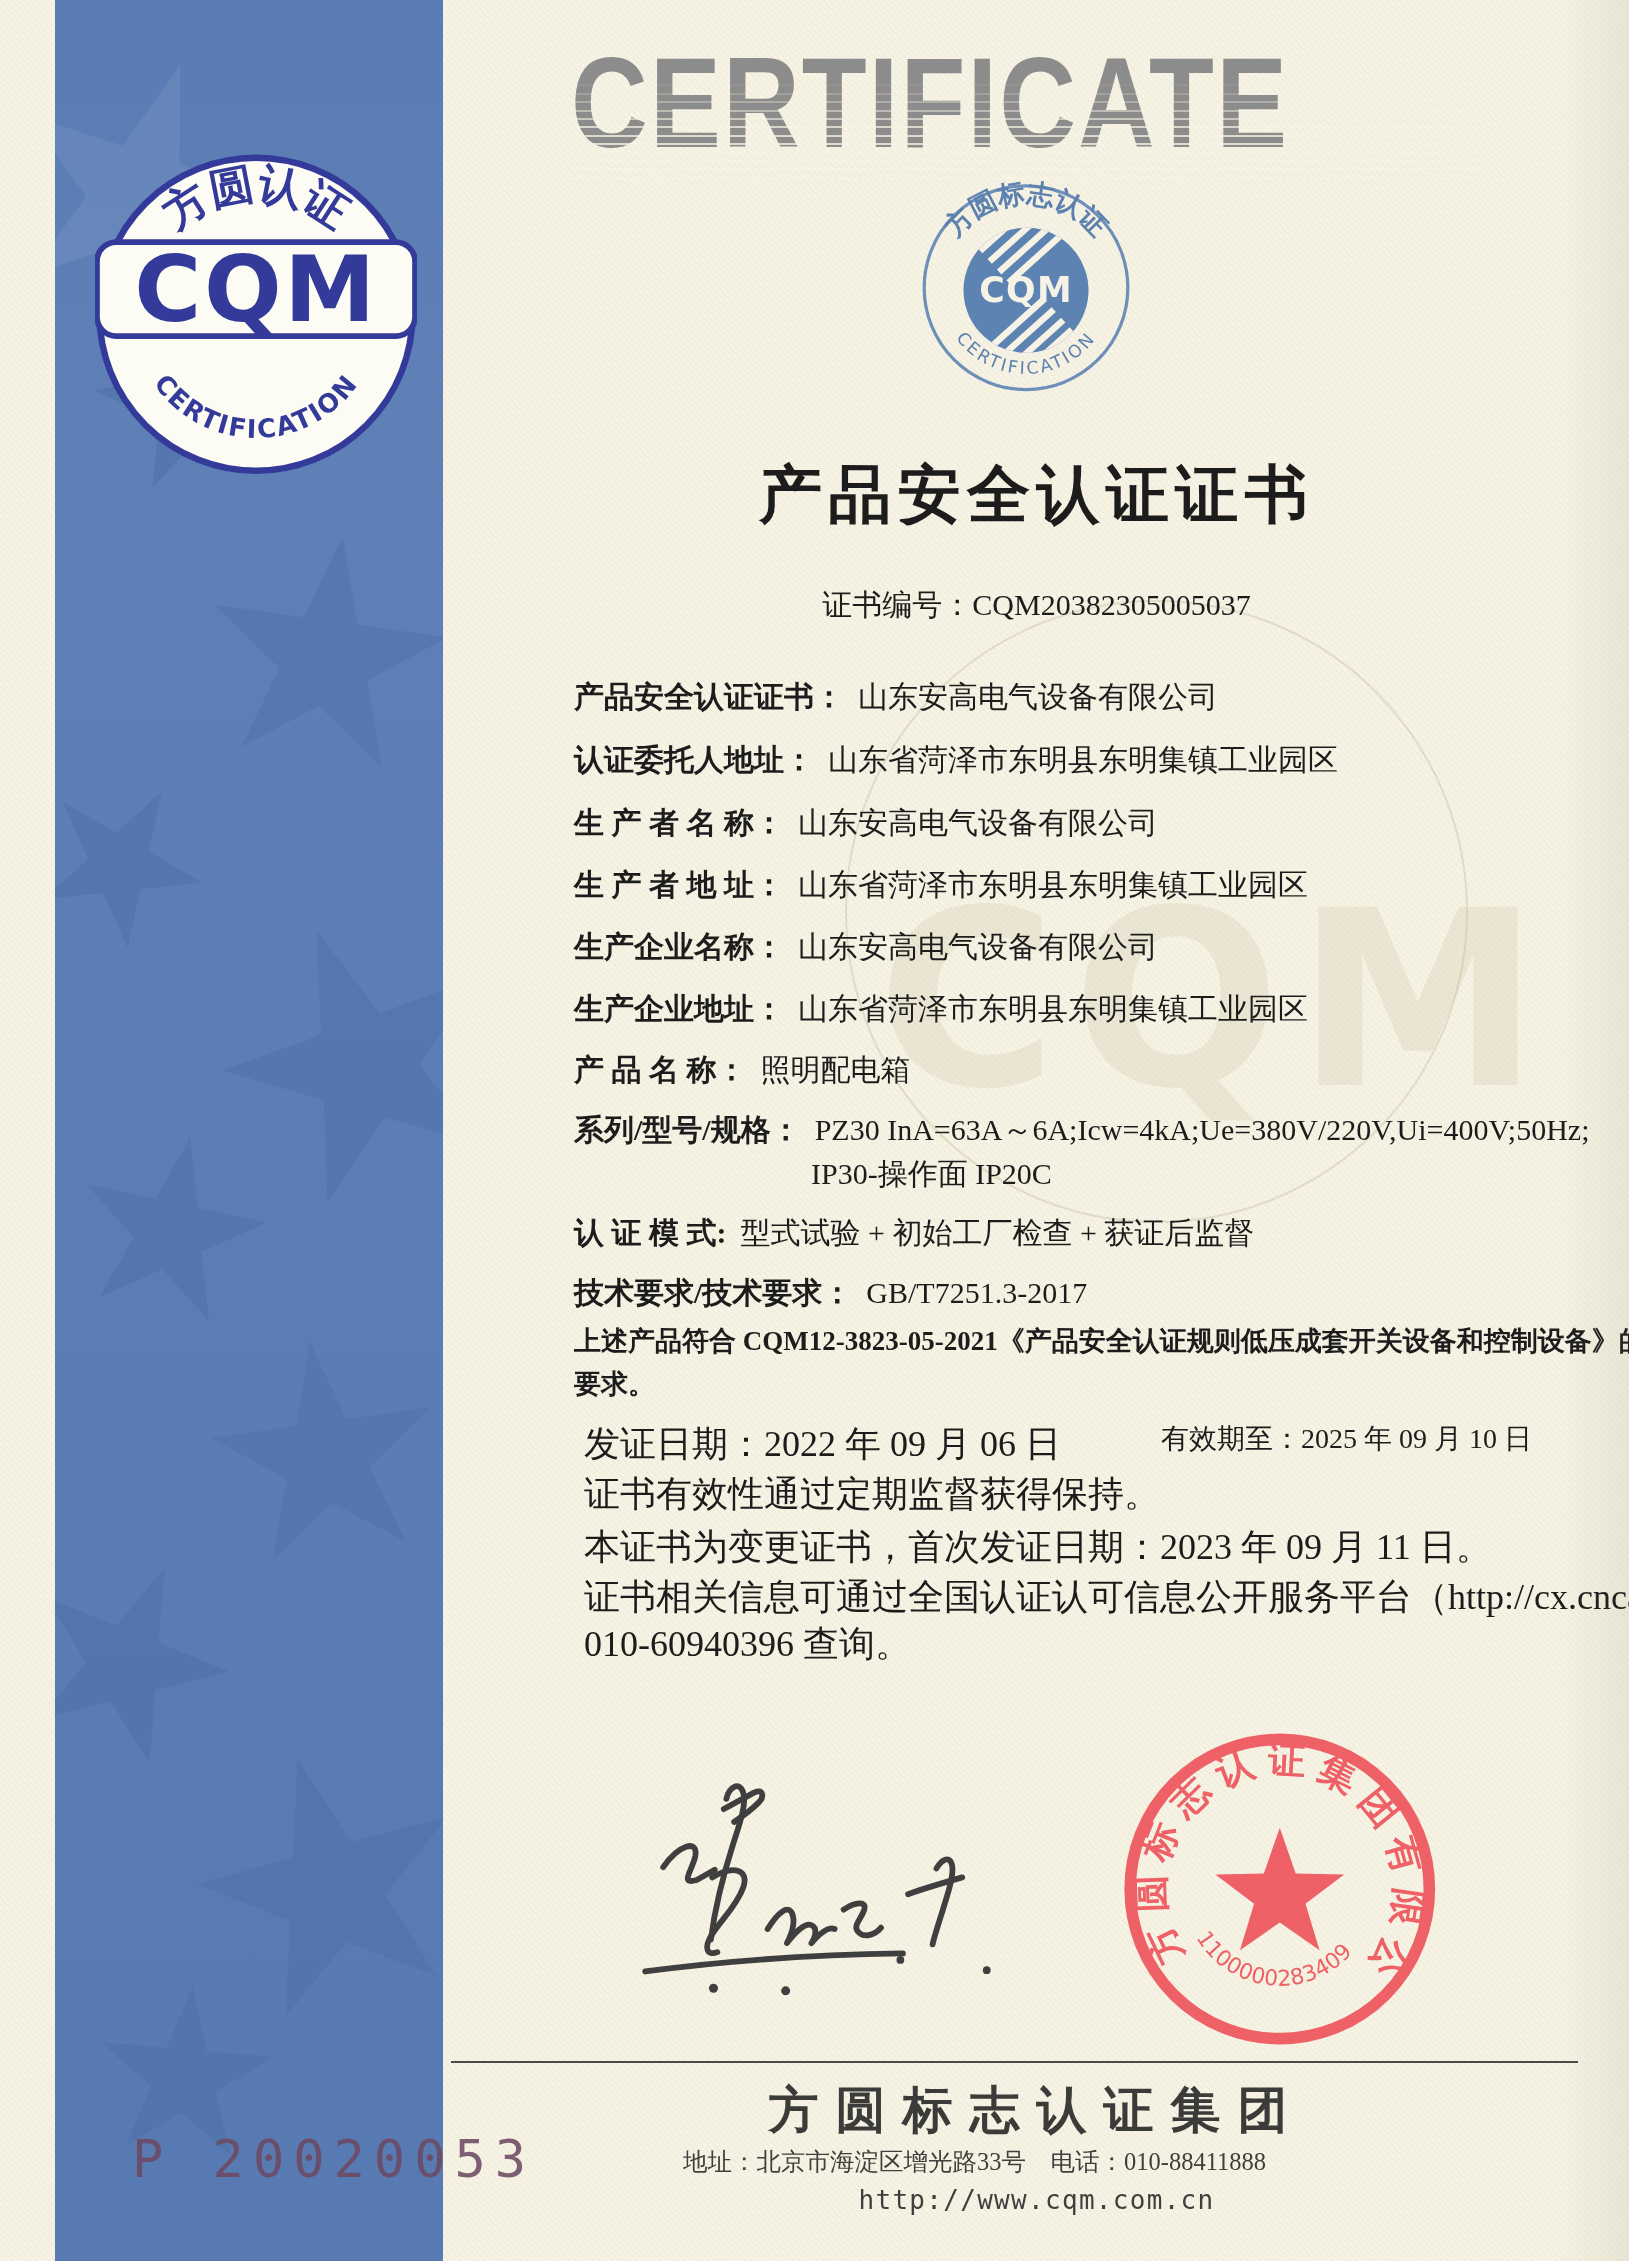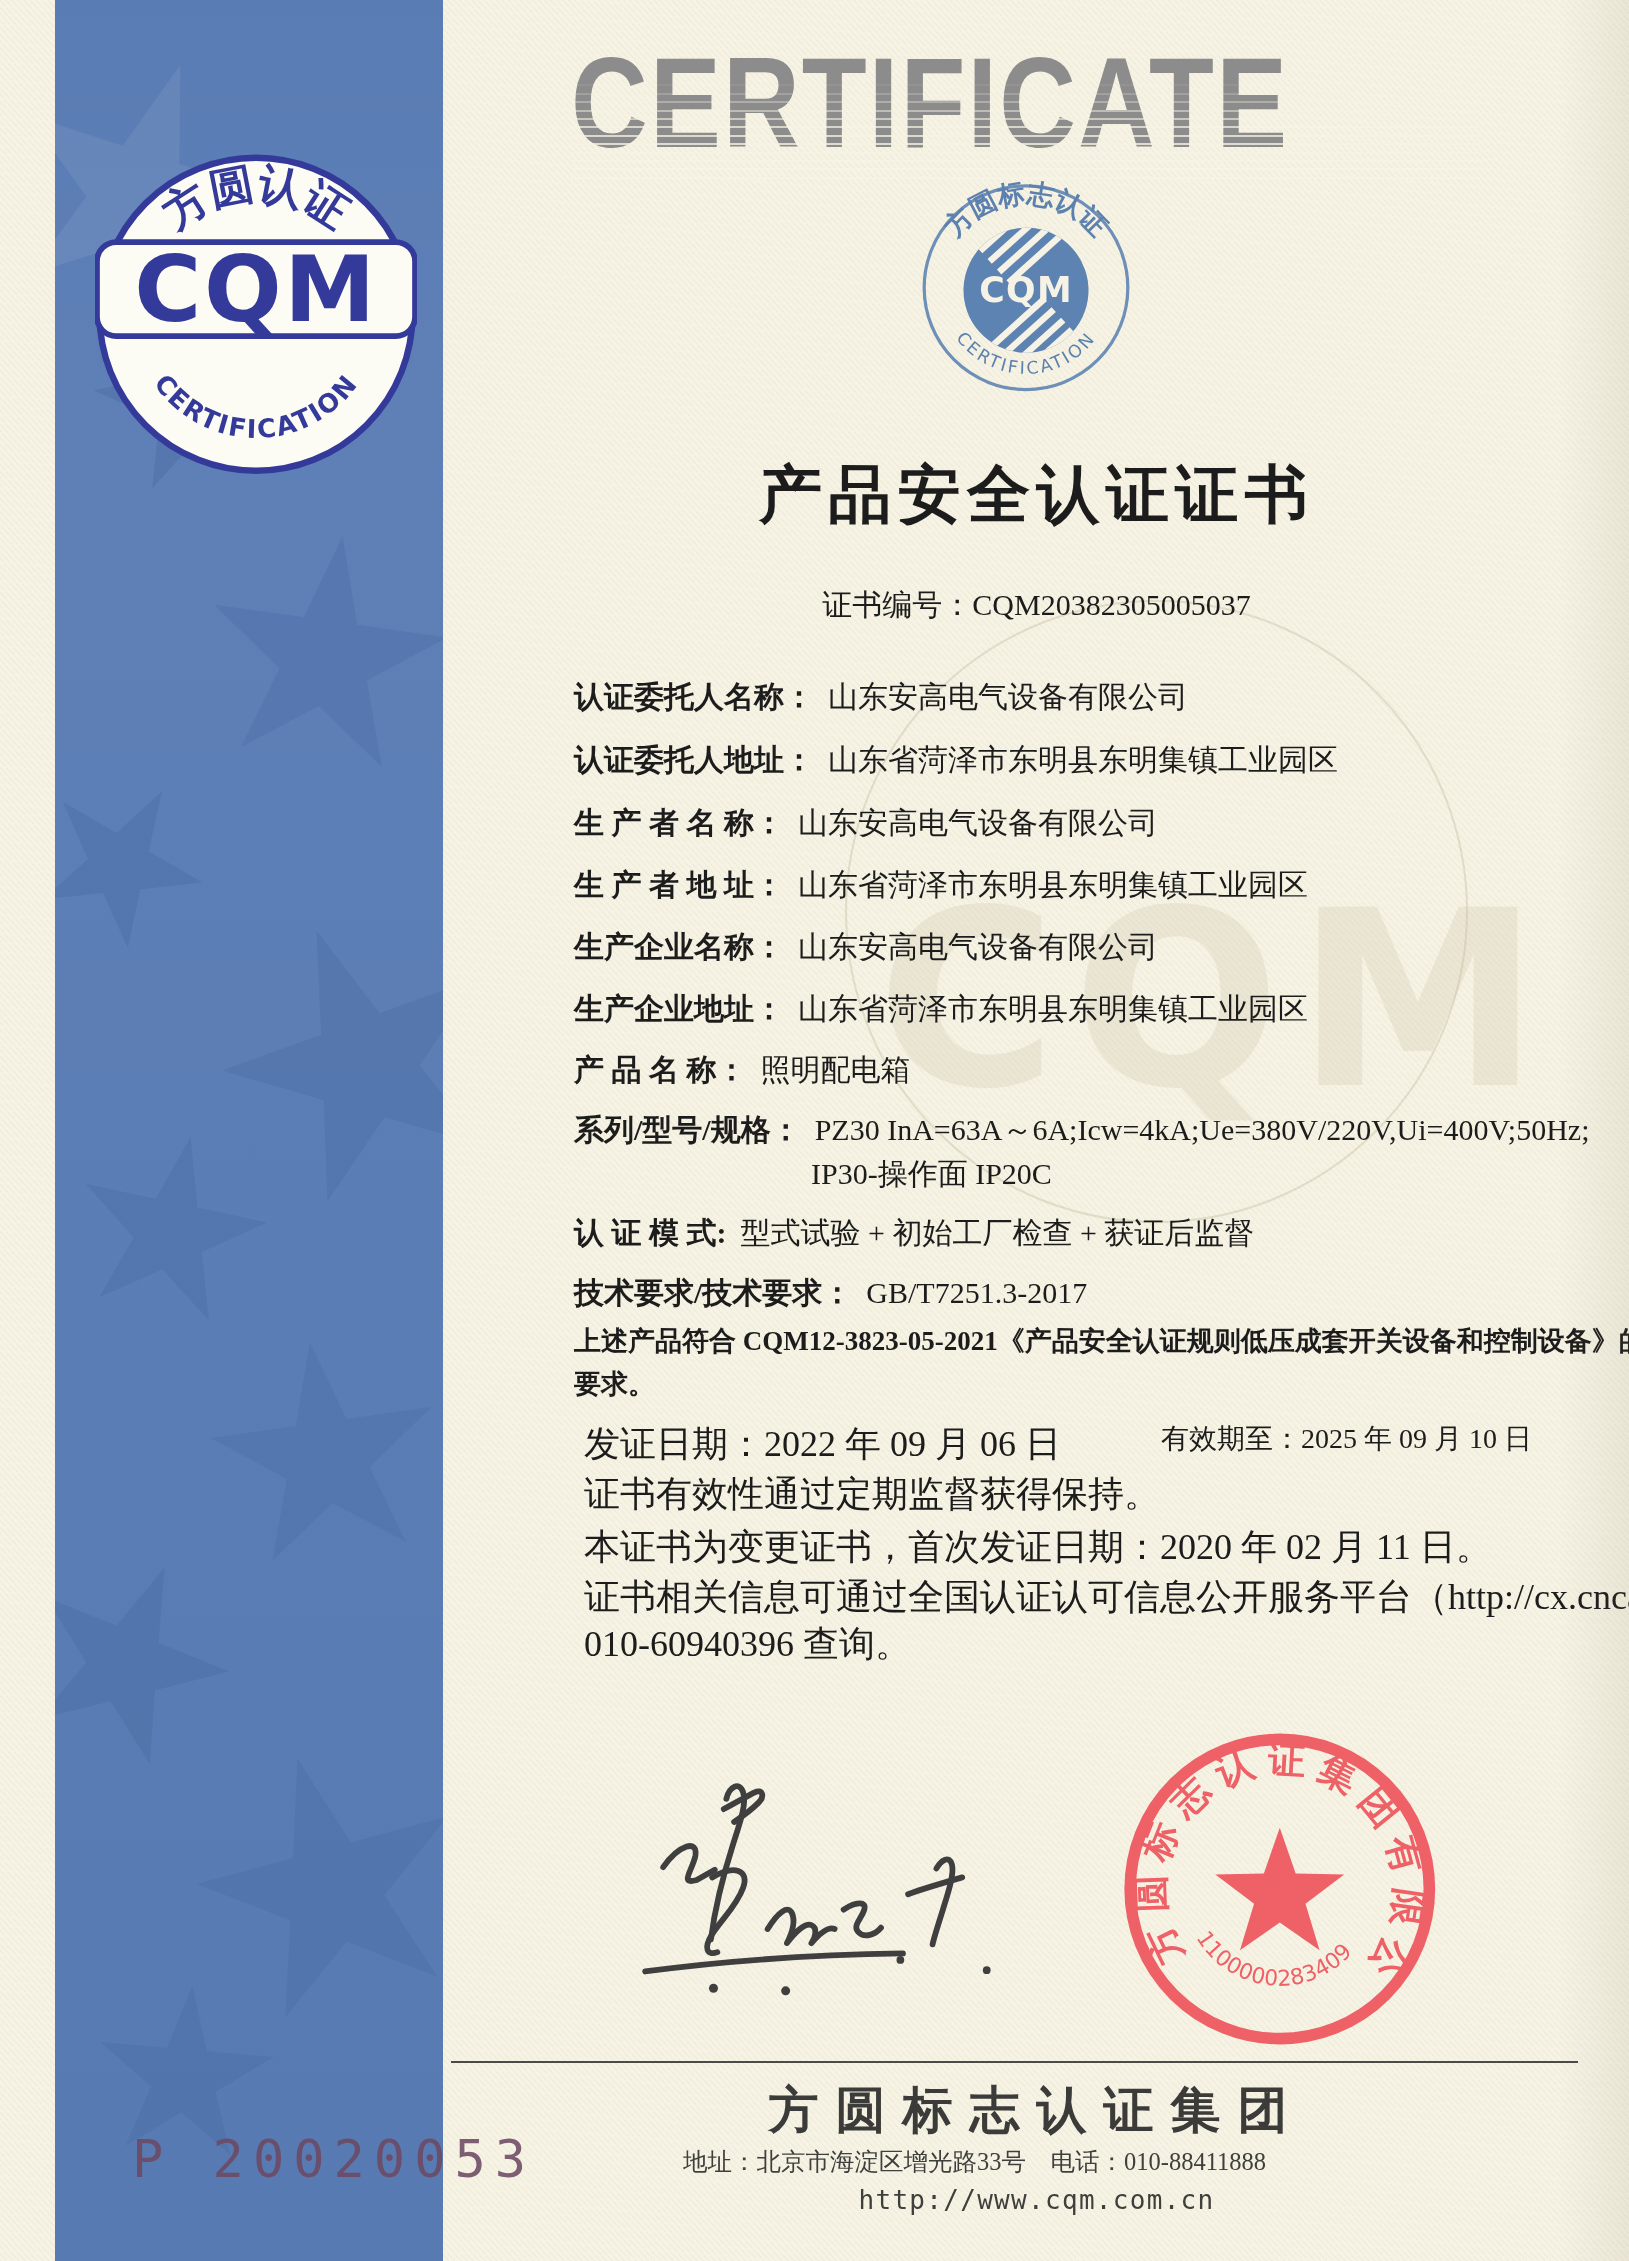--- a/index.html
+++ b/index.html
@@ -127,21 +127,21 @@
   </svg>
 
   <div class="content">
     <div class="main-title">产品安全认证证书</div>
 
     <div class="certno">
       <span>证书编号：</span><span class="num">CQM20382305005037</span>
     </div>
 
     <div class="row" style="top:677px">
-      <span class="flabel">认证委托人名称：</span><span class="fvalue">山东安高电气设备有限公司</span>
+      <span class="flabel">产品安全认证证书：</span><span class="fvalue">山东安高电气设备有限公司</span>
     </div>
     <div class="row" style="top:740px">
       <span class="flabel">认证委托人地址：</span><span class="fvalue">山东省菏泽市东明县东明集镇工业园区</span>
     </div>
     <div class="row" style="top:803px">
       <span class="flabel">生 产 者 名 称：</span><span class="fvalue">山东安高电气设备有限公司</span>
     </div>
     <div class="row" style="top:865px">
       <span class="flabel">生 产 者 地 址：</span><span class="fvalue">山东省菏泽市东明县东明集镇工业园区</span>
     </div>
@@ -169,21 +169,21 @@
     <div class="stmt" style="top:1366px">要求。</div>
 
     <div class="plain" style="top:1420px">
       <span>发证日期：</span><span>2022 年 09 月 06 日</span>
     </div>
     <div class="date2" style="top:1420px">
       <span>有效期至：</span><span>2025 年 09 月 10 日</span>
     </div>
 
     <div class="plain" style="top:1470px">证书有效性通过定期监督获得保持。</div>
-    <div class="plain" style="top:1523px">本证书为变更证书，首次发证日期：2020 年 02 月 11 日。</div>
+    <div class="plain" style="top:1523px">本证书为变更证书，首次发证日期：2023 年 09 月 11 日。</div>
     <div class="plain" style="top:1573px">证书相关信息可通过全国认证认可信息公开服务平台（http://cx.cnca.cn）或产品客服电话</div>
     <div class="plain" style="top:1620px">010-60940396 查询。</div>
   </div>
 
   <svg class="sig-svg" width="413" height="232" viewBox="980 2750 640 360">
     <g fill="none" stroke="#3f3f3f" stroke-width="9" stroke-linecap="round" stroke-linejoin="round">
       <path d="M1028,2896 C1052,2862 1082,2852 1078,2878 C1074,2900 1052,2924 1080,2916 L1108,2900"></path>
       <path d="M1126,2790 C1130,2772 1146,2762 1152,2780 C1158,2798 1146,2830 1136,2862 C1120,2912 1108,2962 1102,3008"></path>
       <path d="M1122,2806 C1140,2796 1158,2786 1170,2780 C1182,2774 1186,2786 1176,2796 C1166,2806 1150,2818 1138,2826"></path>
       <path d="M1104,2912 C1138,2892 1162,2900 1152,2928 C1142,2956 1118,2978 1104,3000 C1090,3022 1096,3034 1112,3028"></path>

